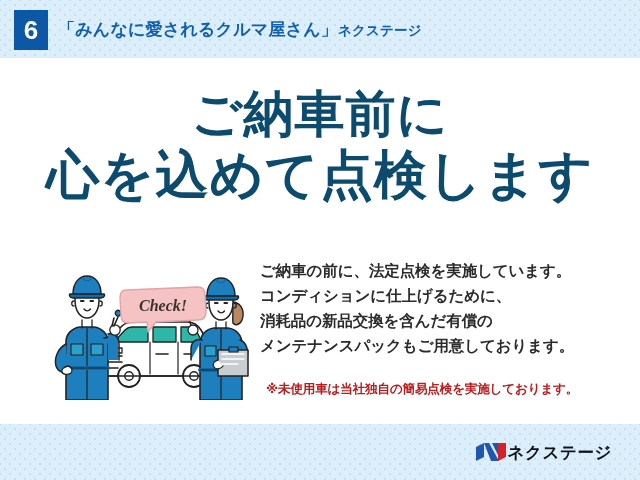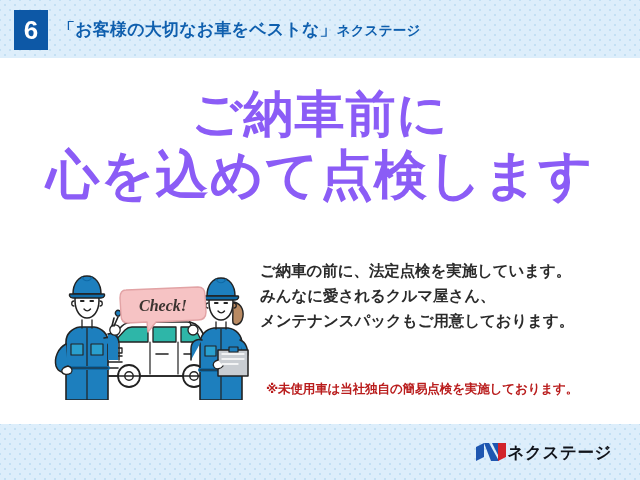--- a/index.html
+++ b/index.html
@@ -52,21 +52,21 @@
     font-weight:bold;
     white-space:nowrap;
     letter-spacing:.2px;
   }
   #header-title .small { font-size:13.5px; }
 
   
   #headline {
     position:absolute; left:0; top:88px; width:640px;
     text-align:center;
-    color:#8b5cf6;
+    color:#0c4a6e;
     font-weight:bold;
     letter-spacing:1px;
     line-height:1.06;
   }
   #headline .l1 { display:block; font-size:50px; }
   #headline .l2 { display:block; font-size:53px; margin-top:6px; }
 
   
   #body-copy {
     position:absolute; left:260px; top:258px; width:360px;
@@ -107,31 +107,32 @@
 </head>
 <body>
 
 <div id="page">
 
   <div class="dotband" id="header-band"></div>
 
   <div id="step-badge">6</div>
 
   <div id="header-title">
-    <span>「お客様の大切なお車をベストな」</span><span class="small">ネクステージ</span>
+    <span>「みんなに愛されるクルマ屋さん」</span><span class="small">ネクステージ</span>
   </div>
 
   <div id="headline">
     <span class="l1">ご納車前に</span>
     <span class="l2">心を込めて点検します</span>
   </div>
 
   <div id="body-copy">
     <span class="line">ご納車の前に、法定点検を実施しています。</span>
-    <span class="line">みんなに愛されるクルマ屋さん、</span>
+    <span class="line">コンディションに仕上げるために、</span>
+    <span class="line">消耗品の新品交換を含んだ有償の</span>
     <span class="line">メンテナンスパックもご用意しております。</span>
   </div>
   <div id="body-note">※未使用車は当社独自の簡易点検を実施しております。</div>
 
   <svg id="illustration" viewBox="0 0 206 132">
     <g fill="none" stroke="#222" stroke-width="1.5" stroke-linecap="round" stroke-linejoin="round">
 
       <g>
         <path d="M48 108 L48 83 C48 79 52 74 58 70 L70 58 C73 55 77 54 82 54 L135 54 C141 54 146 57 149 62 L158 78 C160 82 161 86 161 90 L161 108 Z" fill="#ffffff" stroke="#222" stroke-width="1.6"></path>
 

